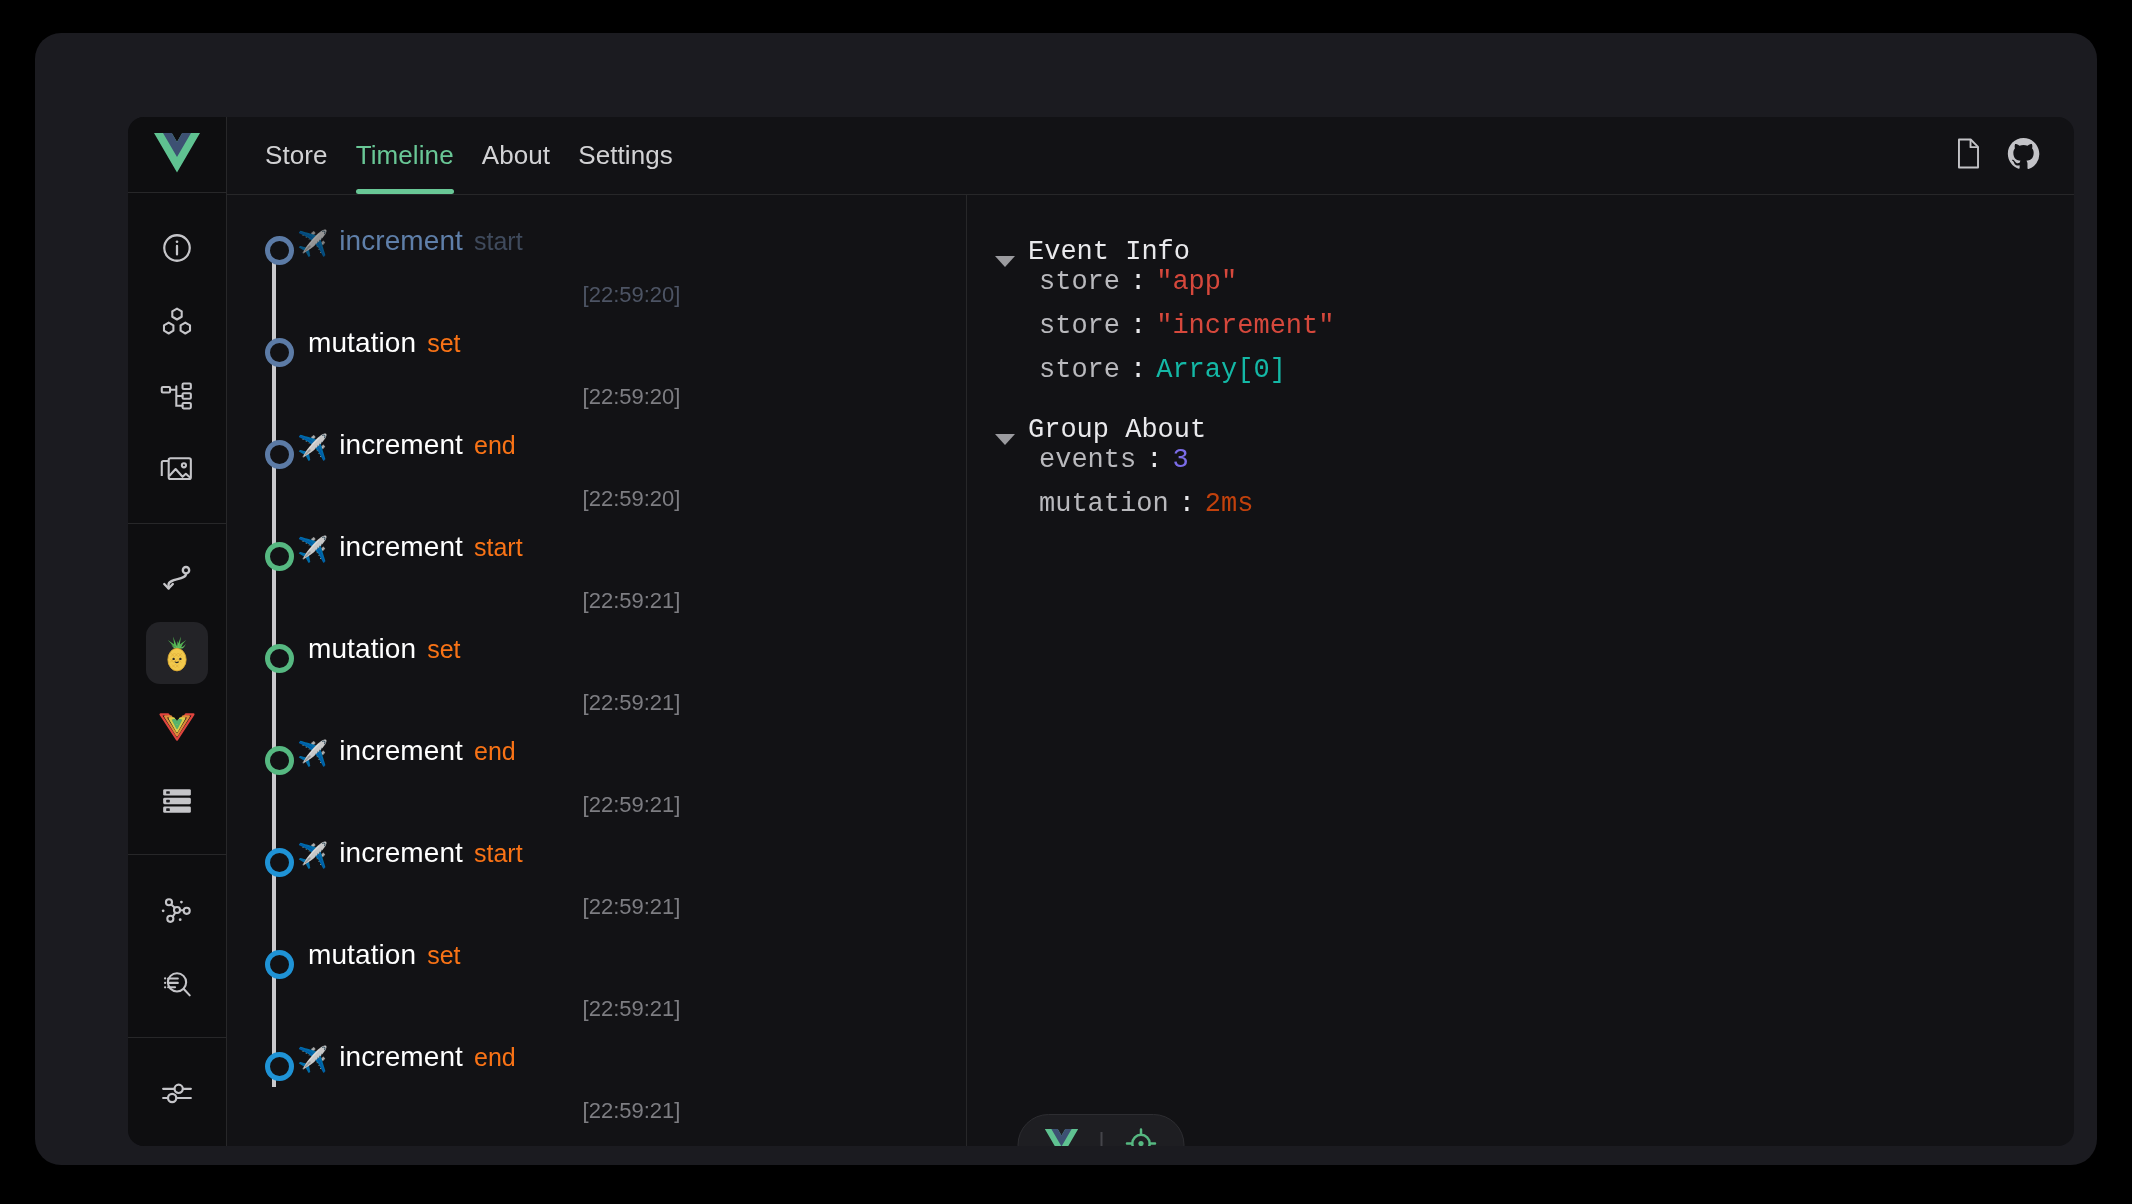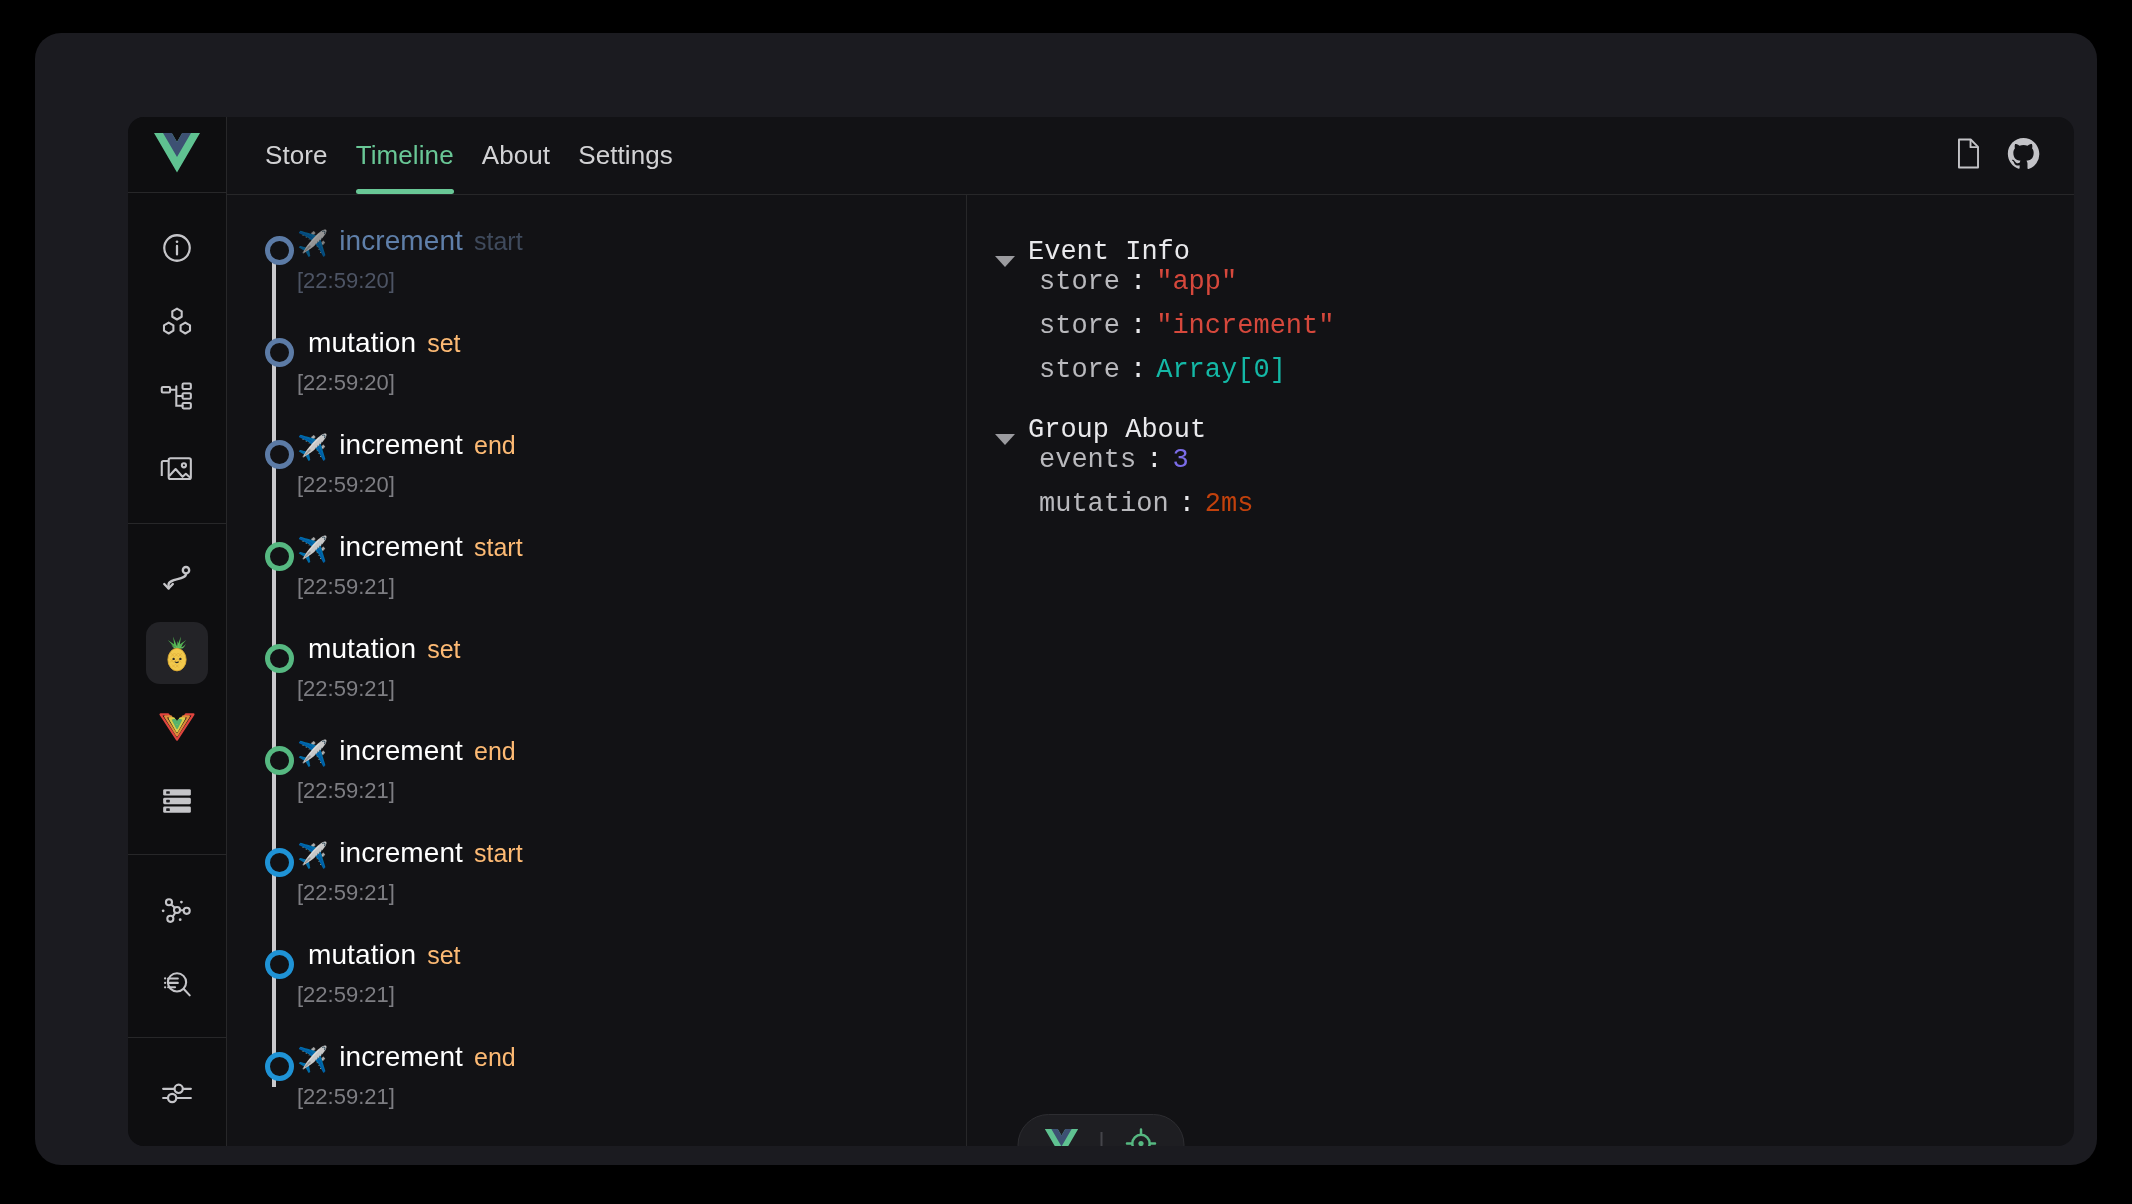--- a/index.html
+++ b/index.html
@@ -208,30 +208,31 @@
     top: 2px;
   }
 
   .ev-title {
     font-size: 28px;
     color: #ffffff;
     letter-spacing: .1px;
   }
   .ev-sub {
     font-size: 25px;
-    color: #fdba74;
+    color: #f97316;
   }
   .event-row.dim .ev-title { color: #5f7fa9; }
   .event-row.dim .ev-sub   { color: #3f4a5c; }
   .event-row.dim .ev-emoji { opacity: .72; }
 
   .ev-time {
     font-size: 22px;
     color: #7d7d82;
-    margin-top: 1px;
+    margin-top: 15px;
+    text-align: center;
   }
   .event-row.dim .ev-time { color: #4d5464; }
 
   
   .info-pane {
     flex: 1;
     padding: 28px 0 0 28px;
     font-family: "Liberation Mono", "DejaVu Sans Mono", monospace;
     min-width: 0;
     overflow: hidden;

